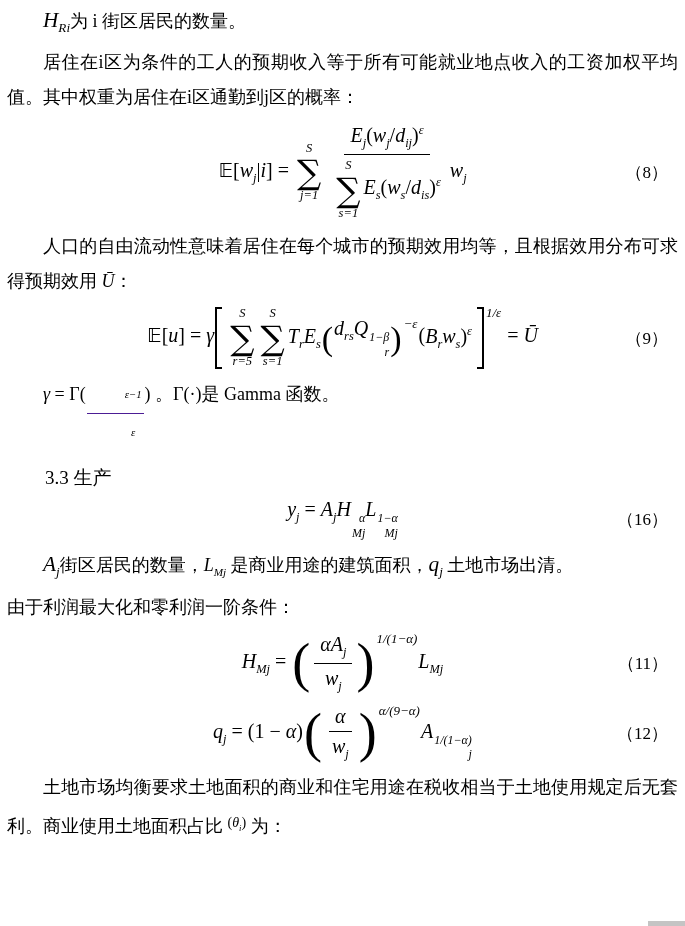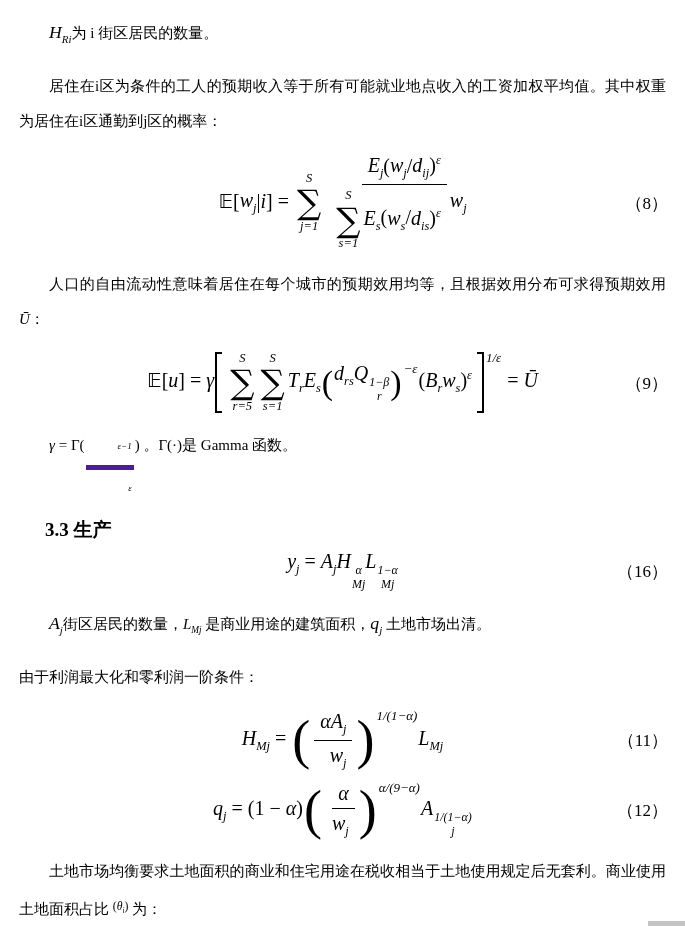--- a/index.html
+++ b/index.html
@@ -2,42 +2,42 @@
 <html><head>
 <meta charset="utf-8">
 <style>
   html,body{margin:0;padding:0}
   body{
     width:685px;height:926px;background:#ffffff;color:#000;
     overflow:hidden;position:relative;
     font-family:"Liberation Serif","DejaVu Serif",serif;
   }
   .page{padding:3px 7px;box-sizing:border-box}
-  .para{font-size:15px;line-height:35px;text-align:justify;margin:12px}
+  .para{font-size:18px;line-height:35px;text-align:justify;margin:0}
   .indent{text-indent:2em}
-  .heading{font-size:19px;line-height:24px;font-weight:bold;margin:9px 0 6px;text-indent:2em}
+  .heading{font-size:19px;line-height:24px;font-weight:normal;margin:16px 0 6px;text-indent:2em}
   .cn{white-space:normal}
   .mit{font-style:italic;white-space:pre}
   .mrm{font-style:normal;white-space:pre}
   .bb{font-family:"DejaVu Sans",sans-serif;font-style:normal;white-space:pre}
   .mlg{font-size:1.18em}
   .smup{font-size:0.78em;vertical-align:0.35em}
   sub.msub{font-size:0.62em;font-style:italic}
   sup.msup{font-size:0.62em;font-style:italic}
   .stk{display:inline-flex;flex-direction:column;vertical-align:-0.5em;font-size:0.6em;
-       font-style:italic;line-height:1.2;margin-left:1px;text-align:center}
+       font-style:italic;line-height:1.2;margin-left:1px;text-align:right}
   .stk .ssup,.stk .ssub{display:block;white-space:pre}
   .eq{position:relative;text-align:center;font-size:20px;margin:5px 0;padding:2px 0}
   .eqbody{display:inline-block}
   .eqnum{position:absolute;right:10px;top:50%;transform:translateY(-50%);font-size:17px}
-  .frac{display:inline-flex;flex-direction:column;align-items:flex-end;vertical-align:middle;margin:0 3px}
+  .frac{display:inline-flex;flex-direction:column;align-items:center;vertical-align:middle;margin:0 3px}
   .frac>.num{display:inline-block;padding:1px 6px 3px;border-bottom:1.5px solid #000;white-space:nowrap}
   .frac>.den{display:inline-block;padding:3px 6px 1px;white-space:nowrap}
   .fsm{font-size:0.6em;vertical-align:0.15em;margin:0 1px}
-  .fsm>.num{padding:0 2px 1px;border-bottom:5px solid #4c1d95}
+  .fsm>.num{padding:0 2px 1px;border-bottom:1px solid #4c1d95}
   .fsm>.den{padding:1px 2px 0}
   .bigop{display:inline-flex;flex-direction:column;align-items:center;vertical-align:middle;margin:0 3px;line-height:1}
   .bigop>.lim{font-size:12.5px;font-style:italic;line-height:1.25;white-space:pre}
   .bigop>.op{font-size:34px;line-height:0.95;font-family:"DejaVu Serif","DejaVu Sans",serif}
   .fence{display:inline-flex;align-items:center;vertical-align:middle;margin:0 1px}
   .fbody{display:inline-block;white-space:nowrap;padding:0 1px}
   .pg{line-height:0.8;font-weight:400;align-self:center;font-family:"Liberation Serif",serif}
   .sqb{align-self:stretch;width:7px;margin:1px 0;box-sizing:border-box}
   .sqbl{border-left:2px solid #000;border-top:2px solid #000;border-bottom:2px solid #000;margin-right:4px}
   .sqbr{border-right:2px solid #000;border-top:2px solid #000;border-bottom:2px solid #000;margin-left:4px}

